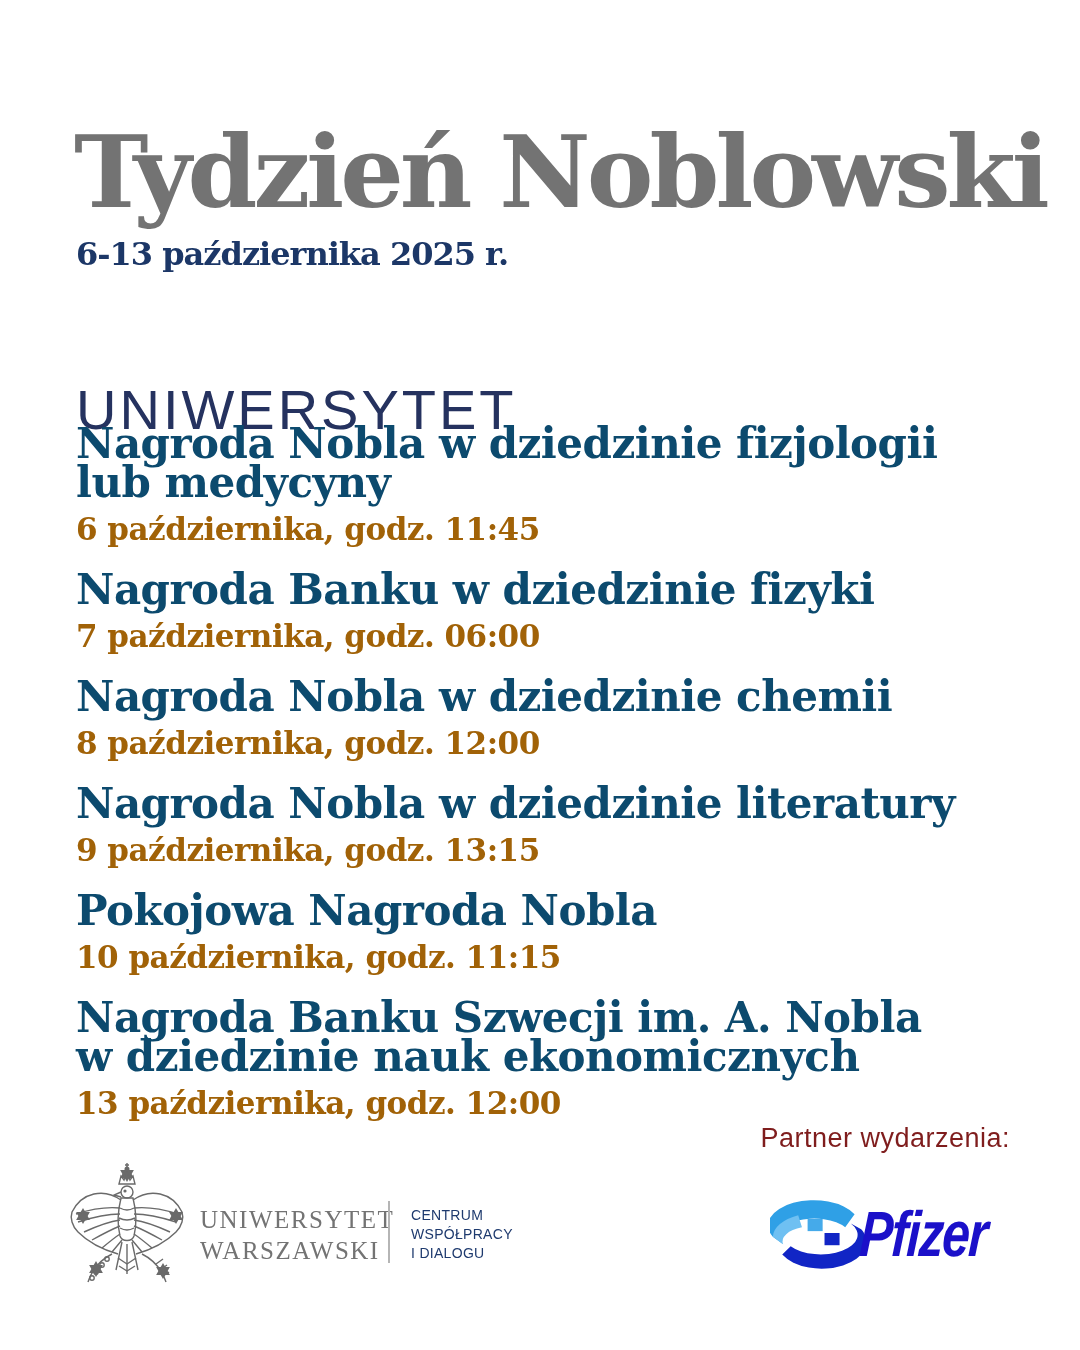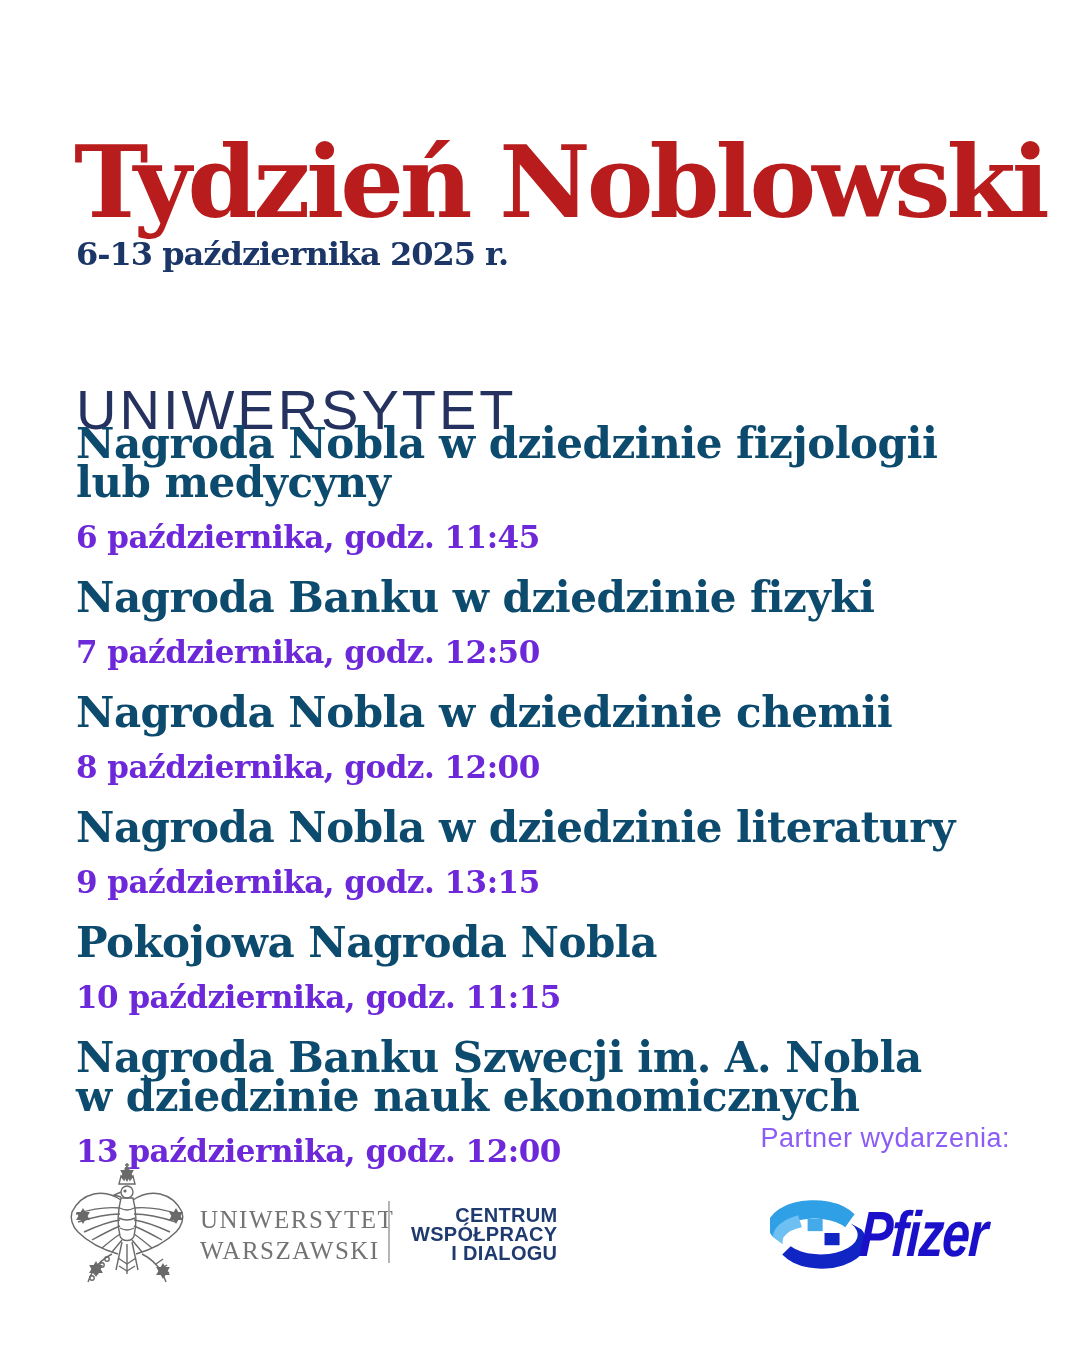--- a/index.html
+++ b/index.html
@@ -5,24 +5,24 @@
   html,body{margin:0;padding:0;background:#ffffff;}
   .page{
     position:relative;
     width:1080px;height:1350px;
     background:#ffffff;
     font-family:"DejaVu Serif", serif;
     overflow:hidden;
   }
   
   .poster-title{
-    position:absolute;left:74px;top:56px;
+    position:absolute;left:74px;top:46px;
     font-size:100px;line-height:118px;
     font-weight:bold;letter-spacing:-4px;
-    color:#b91c1c;white-space:nowrap;
+    color:#737373;white-space:nowrap;
   }
   .poster-subtitle{
     position:absolute;left:76px;top:200px;
     font-size:32px;line-height:54px;
     font-weight:bold;letter-spacing:-1px;
     color:#1c3767;white-space:nowrap;
   }
   .section-heading{
     position:absolute;left:76px;top:334px;
     font-family:"Liberation Sans", sans-serif;
@@ -33,45 +33,45 @@
   
   .schedule{position:absolute;left:76px;top:424px;width:930px;}
   .event{margin-bottom:21px;}
   .event-title{
     font-size:42px;line-height:39px;font-weight:bold;
     letter-spacing:-0.5px;color:#0c4a6e;
     white-space:pre-line;
   }
   .event-datetime{
     font-size:31px;line-height:39px;font-weight:bold;
-    letter-spacing:-0.5px;color:#6d28d9;margin-top:16px;
+    letter-spacing:-0.5px;color:#a16207;margin-top:8px;
   }
   
   .partner-label{
     position:absolute;top:1122px;right:70px;
     font-family:"Liberation Sans", sans-serif;
     font-size:27px;line-height:32px;letter-spacing:0.5px;
-    color:#8b5cf6;white-space:nowrap;
+    color:#7f1d1d;white-space:nowrap;
   }
   .uw-eagle{position:absolute;left:56px;top:1158px;}
   .uw-name{
     position:absolute;left:200px;top:1204px;
     font-family:"Liberation Serif", serif;
     font-size:25px;line-height:31px;letter-spacing:1.5px;
     color:#737373;white-space:nowrap;
   }
   .logo-divider{
     position:absolute;left:388px;top:1201px;
     width:2px;height:62px;background:#b5b5b5;
   }
   .cwid-name{
     position:absolute;left:411px;top:1206px;
     font-family:"Liberation Sans", sans-serif;
-    font-weight:bold;font-size:20px;line-height:19px;
-    letter-spacing:0.3px;color:#1e3a6e;white-space:nowrap;text-align:right;
+    font-weight:normal;font-size:14px;line-height:19px;
+    letter-spacing:0.3px;color:#1e3a6e;white-space:nowrap;
   }
   .pfizer-swirl{position:absolute;left:770px;top:1188px;}
   .pfizer-word{
     position:absolute;left:862px;top:1198px;
     font-family:"Liberation Sans", sans-serif;
     font-weight:bold;font-style:italic;
     font-size:64px;line-height:72px;letter-spacing:-2px;
     color:#1b10c9;white-space:nowrap;
     transform:scaleX(0.78) skewX(-4deg);
     transform-origin:0 0;
@@ -86,21 +86,21 @@
   <h2 class="poster-subtitle">6-13 października 2025 r.</h2>
   <h2 class="section-heading">UNIWERSYTET</h2>
 
   <div class="schedule">
     <div class="event">
       <div class="event-title">Nagroda Nobla w dziedzinie fizjologii lub medycyny</div>
       <div class="event-datetime">6 października, godz. 11:45</div>
     </div>
     <div class="event">
       <div class="event-title">Nagroda Banku w dziedzinie fizyki</div>
-      <div class="event-datetime">7 października, godz. 12:50</div>
+      <div class="event-datetime">7 października, godz. 06:00</div>
     </div>
     <div class="event">
       <div class="event-title">Nagroda Nobla w dziedzinie chemii</div>
       <div class="event-datetime">8 października, godz. 12:00</div>
     </div>
     <div class="event">
       <div class="event-title">Nagroda Nobla w dziedzinie literatury</div>
       <div class="event-datetime">9 października, godz. 13:15</div>
     </div>
     <div class="event">

